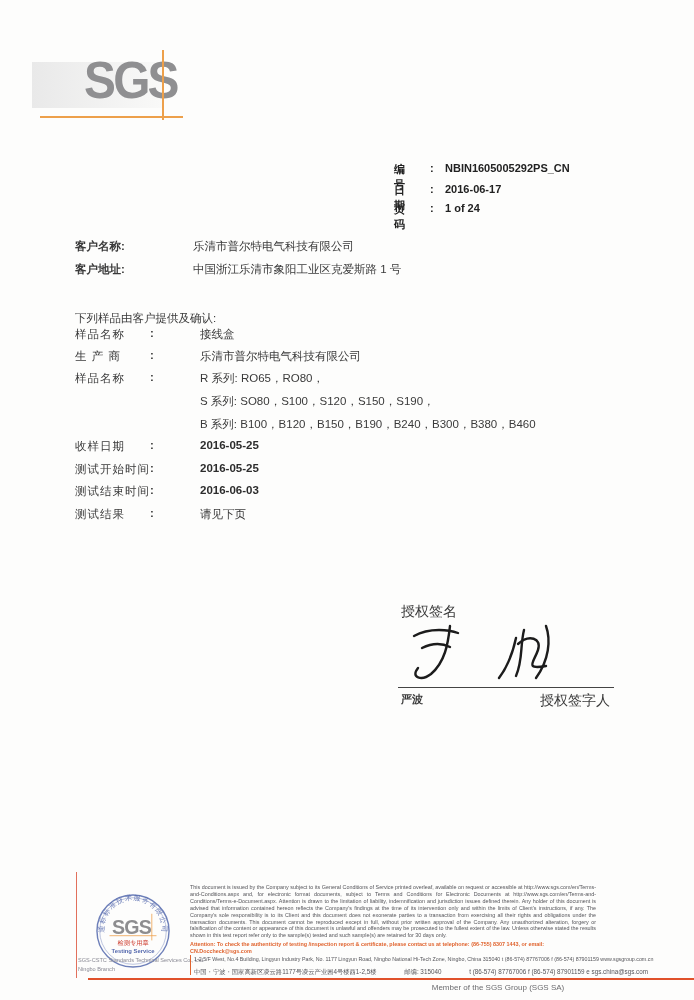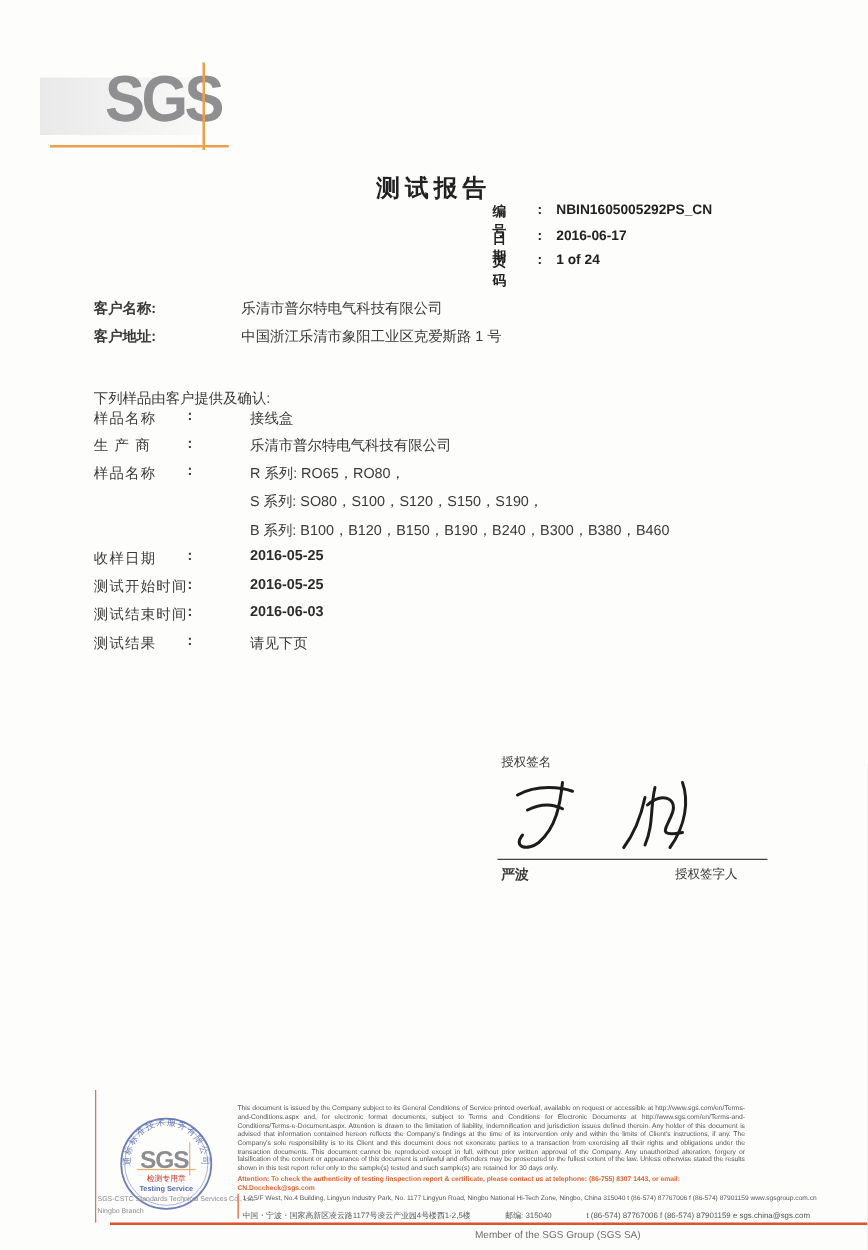--- a/index.html
+++ b/index.html
@@ -36,53 +36,52 @@
 
   
   .frow { left:75px; font-size:11.5px; }
   .frow .lbl { position:absolute; left:0; white-space:nowrap; letter-spacing:1px; }
   .frow .col { position:absolute; left:75px; font-weight:bold; }
   .frow .val { position:absolute; left:125px; white-space:nowrap; }
   .frow .bold { font-weight:bold; color:#2c2c2c; }
 
   
   .sig-company { left:401px; top:588px; width:220px; font-size:11px; line-height:14px; }
-  .sig-auth { left:401px; top:603px; font-size:10px; }
+  .sig-auth { left:401px; top:603px; font-size:14px; }
   .sig-svg { left:398px; top:620px; }
   .sig-line { left:398px; top:687px; width:216px; height:1px; background:#444; }
   .sig-name { left:401px; top:692px; font-size:11px;font-weight:bold; }
-  .sig-role { left:540px; top:692px; font-size:10px; }
+  .sig-role { left:540px; top:692px; font-size:14px; }
 
   
   .left-red-line { left:76px; top:872px; width:1px; height:106px; background:#e2705c; }
   .stamp { left:86px; top:884px; width:94px; height:94px; }
   .company-l1 { left:78px; top:957px; width:150px; font-size:5.6px; color:#8a8a94; white-space:nowrap; }
   .company-l2 { left:78px; top:966px; width:150px; font-size:5.6px; color:#8a8a94; }
   .legal { left:190px; top:884px; width:406px; font-size:5.4px; line-height:6.9px;
     color:#55555a; text-align:justify; }
   .attention { left:190px; top:941px; width:406px; font-size:5.4px; line-height:6.6px;
     color:#e0642f; font-weight:bold; }
   .addr-tick { left:190px; top:955px; width:1px; height:20px; background:#e0642f; }
   .addr-en { left:194px; top:956px; width:500px; font-size:5.3px; color:#55555a; white-space:nowrap; }
   .addr-cn { left:194px; top:968px; width:500px; font-size:6.3px; color:#55555a; white-space:nowrap; }
   .addr-cn .postal { margin-left:26px; }
   .footer-line { left:88px; top:978px; width:606px; height:2px; background:#e0512b; }
-  .member { left:380px; top:983px; width:236px; font-size:8px; color:#6b6b6e; text-align:left; }
+  .member { left:380px; top:983px; width:236px; font-size:8px; color:#6b6b6e; text-align:center; }
 </style>
 </head>
 <body>
 
 <div class="page">
 
   <div class="abs logo-shade"></div>
   <div class="abs logo-text">SGS</div>
   <div class="abs logo-hline"></div>
   <div class="abs logo-vline"></div>
 
-  <div class="abs doc-title">测试报告</div>
 
   <div class="abs hrow" style="top:162px">
     <span class="lbl">编号</span>
     <span class="col">:</span>
     <span class="val">NBIN1605005292PS_CN</span>
   </div>
   <div class="abs hrow" style="top:183px">
     <span class="lbl">日期</span>
     <span class="col">:</span>
     <span class="val">2016-06-17</span>

